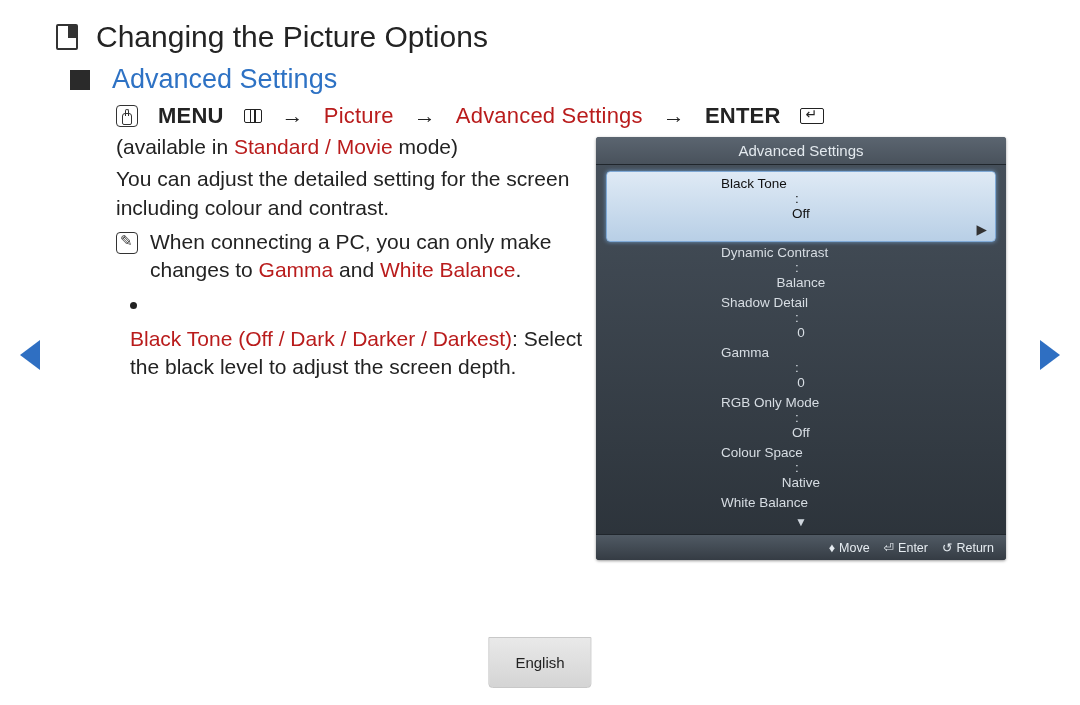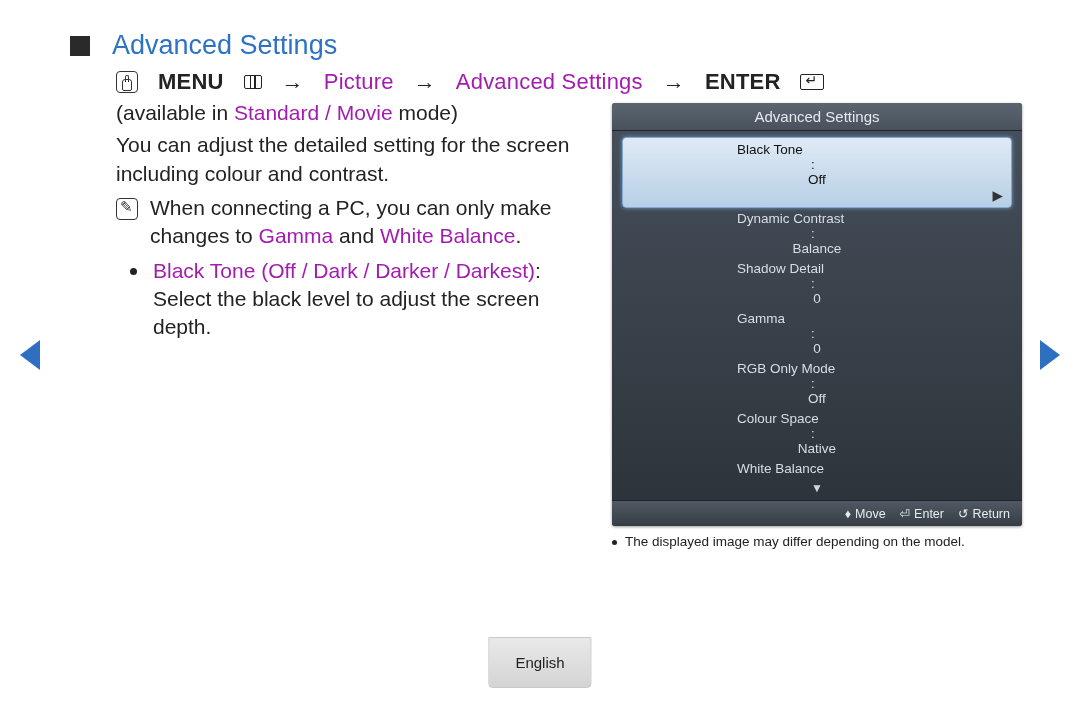--- a/index.html
+++ b/index.html
@@ -129,28 +129,27 @@
     vertical-align: -2px;
   }
   .enter-icon::after {
     content: "↵";
     position: absolute;
     top: -3px;
     left: 4px;
     font-size: 14px;
     color: #222;
   }
-  .link { color: #a21caf; }
+  .link { color: #b91c1c; }
   .arrow { color: #222; }
   .body-area {
     margin-left: 56px;
     margin-top: 4px;
     display: flex;
     align-items: flex-start;
-    gap: 16px;
   }
   .body-text {
     width: 480px;
     font-size: 21px;
     line-height: 1.35;
   }
   .body-text p { margin: 0 0 4px 0; }
   .note-row {
     display: flex;
     align-items: flex-start;
@@ -173,20 +172,21 @@
     left: 3px;
     font-size: 15px;
     color: #333;
   }
   .bullet-row {
     display: flex;
     align-items: flex-start;
     gap: 16px;
     margin-top: 6px;
     margin-left: 14px;
+    flex-direction: column;
   }
   .dot {
     width: 7px;
     height: 7px;
     border-radius: 50%;
     background: #222;
     margin-top: 11px;
     flex-shrink: 0;
   }
 
@@ -295,20 +295,24 @@
     padding: 16px 26px;
     border-radius: 0 0 4px 4px;
     border: 1px solid #c8c8c8;
   }
 </style>
 </head>
 <body>
 
 <div class="page">
 
+  <div class="title-row">
+    <div class="bookmark-icon"></div>
+    <div class="page-title">Changing the Picture Options</div>
+  </div>
 
   <div class="section-row">
     <div class="solid-square"></div>
     <div class="section-title">Advanced Settings</div>
   </div>
 
   <div class="nav-path">
     <span class="hint-icon">
         <span class="hand"></span>
       </span>
@@ -402,24 +406,20 @@
           <span>
             <span>⏎</span>
             <span>Enter</span>
           </span>
           <span>
             <span>↺</span>
             <span>Return</span>
           </span>
         </div>
       </div>
-      <div class="caption">
-        <span class="sm-dot"></span>
-        <span>The displayed image may differ depending on the model.</span>
-      </div>
     </div>
   </div>
 
   <div class="side-left"></div>
   <div class="side-right"></div>
 
   <div class="lang-footer">English</div>
 
 </div>
 

